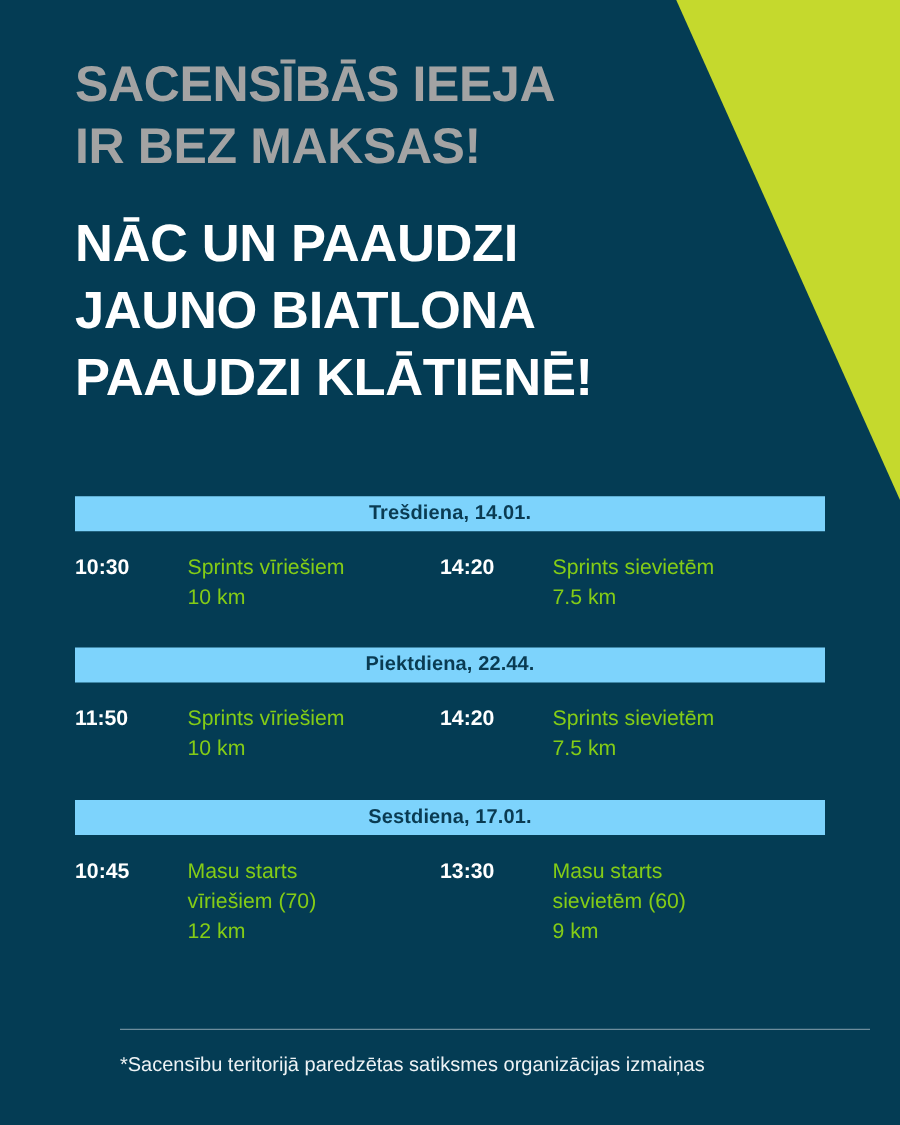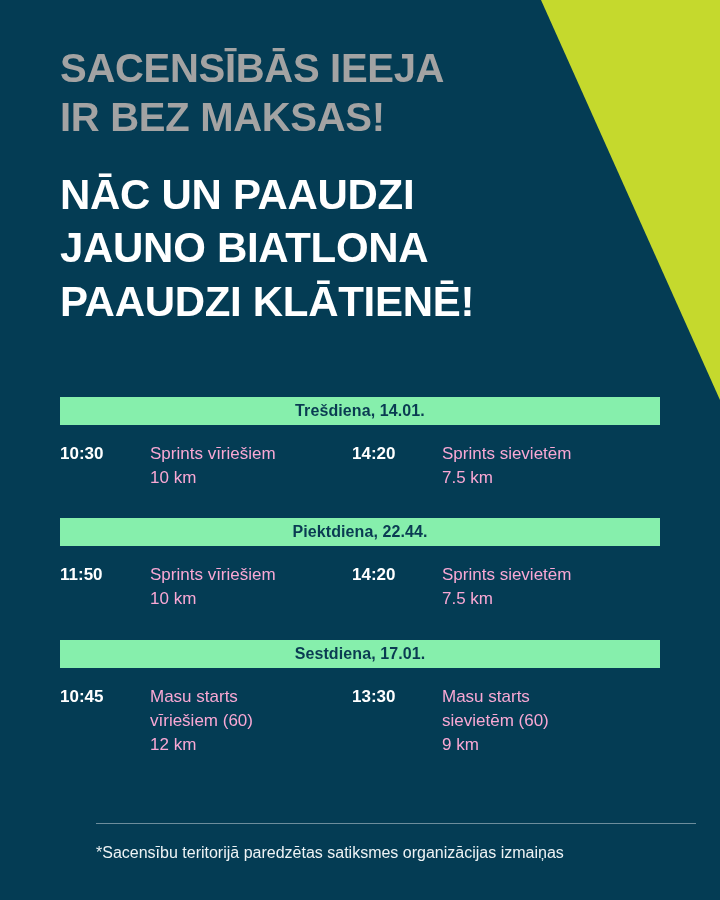--- a/index.html
+++ b/index.html
@@ -83,21 +83,21 @@
   .day-group {
     margin-bottom: 28px;
   }
   .day-group:last-of-type {
     margin-bottom: 0;
   }
 
   .day-bar {
     width: 600px;
     height: 28px;
-    background: #86efac;
+    background: #7dd3fc;
     display: flex;
     align-items: center;
     justify-content: center;
     box-sizing: border-box;
   }
   .day-bar-label {
     color: #0a3b52;
     font-size: 16px;
     font-weight: bold;
     letter-spacing: 0.1px;
@@ -118,21 +118,21 @@
   .event-time {
     color: #ffffff;
     font-size: 17px;
     font-weight: bold;
     line-height: 1.42;
     width: 66px;
     flex: 0 0 66px;
     white-space: nowrap;
   }
   .event-desc {
-    color: #f9a8d4;
+    color: #84cc16;
     font-size: 17px;
     font-weight: normal;
     line-height: 1.42;
   }
   .event-desc span {
     display: block;
     white-space: nowrap;
   }
 
   
@@ -229,21 +229,21 @@
 
       <div class="day-group">
         <div class="day-bar">
           <span class="day-bar-label">Sestdiena, 17.01.</span>
         </div>
         <div class="events">
           <div class="event event-col-a">
             <div class="event-time">10:45</div>
             <div class="event-desc">
               <span>Masu starts</span>
-              <span>vīriešiem (60)</span>
+              <span>vīriešiem (70)</span>
               <span>12 km</span>
             </div>
           </div>
           <div class="event event-col-b">
             <div class="event-time">13:30</div>
             <div class="event-desc">
               <span>Masu starts</span>
               <span>sievietēm (60)</span>
               <span>9 km</span>
             </div>

